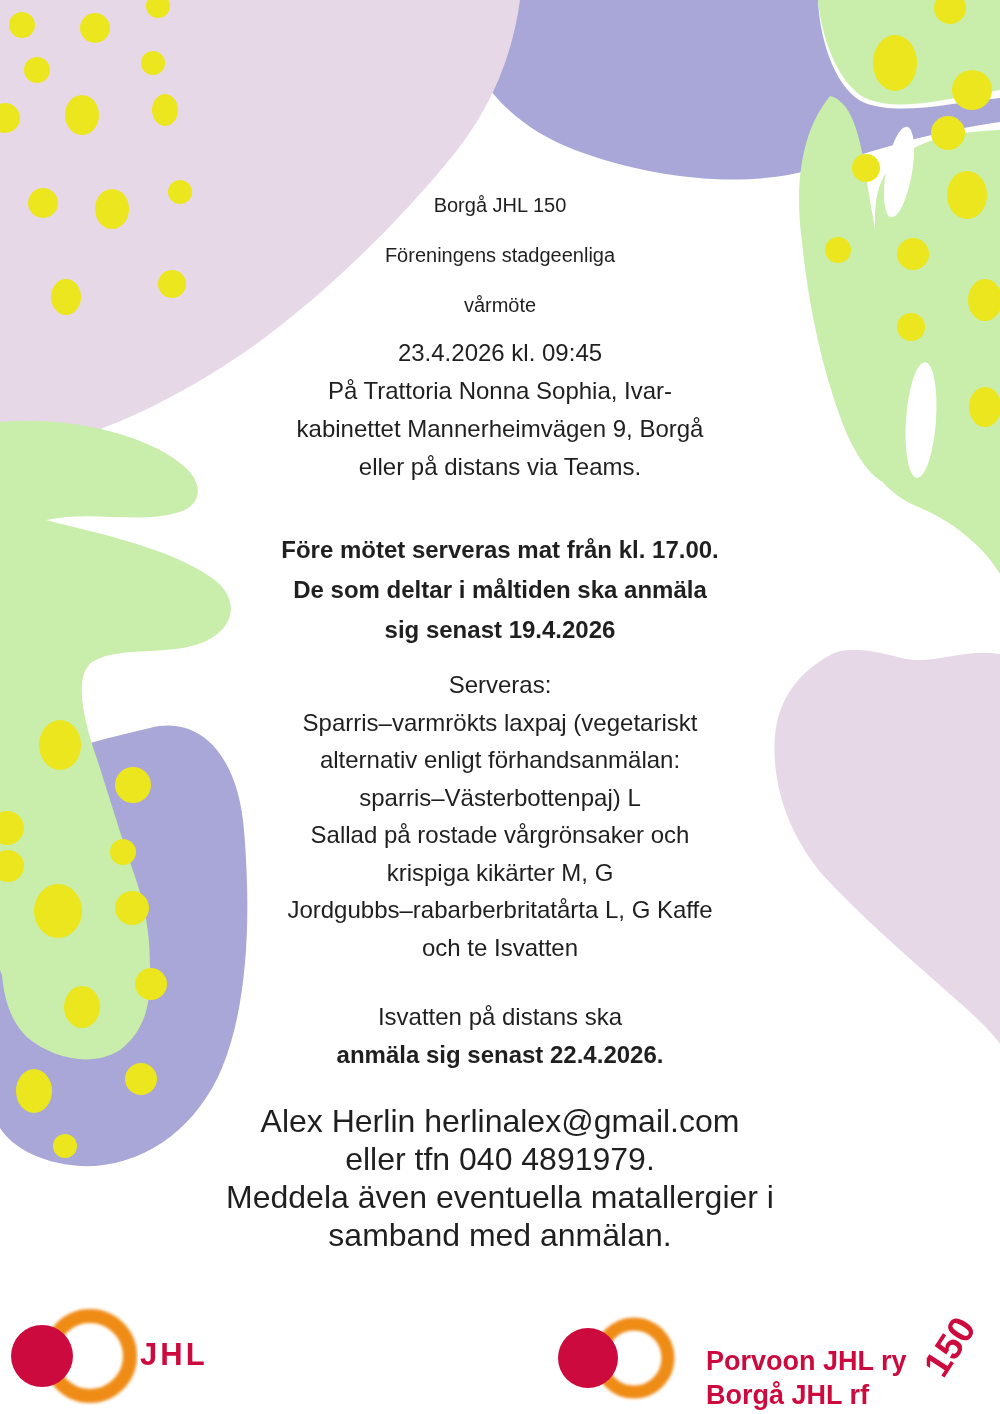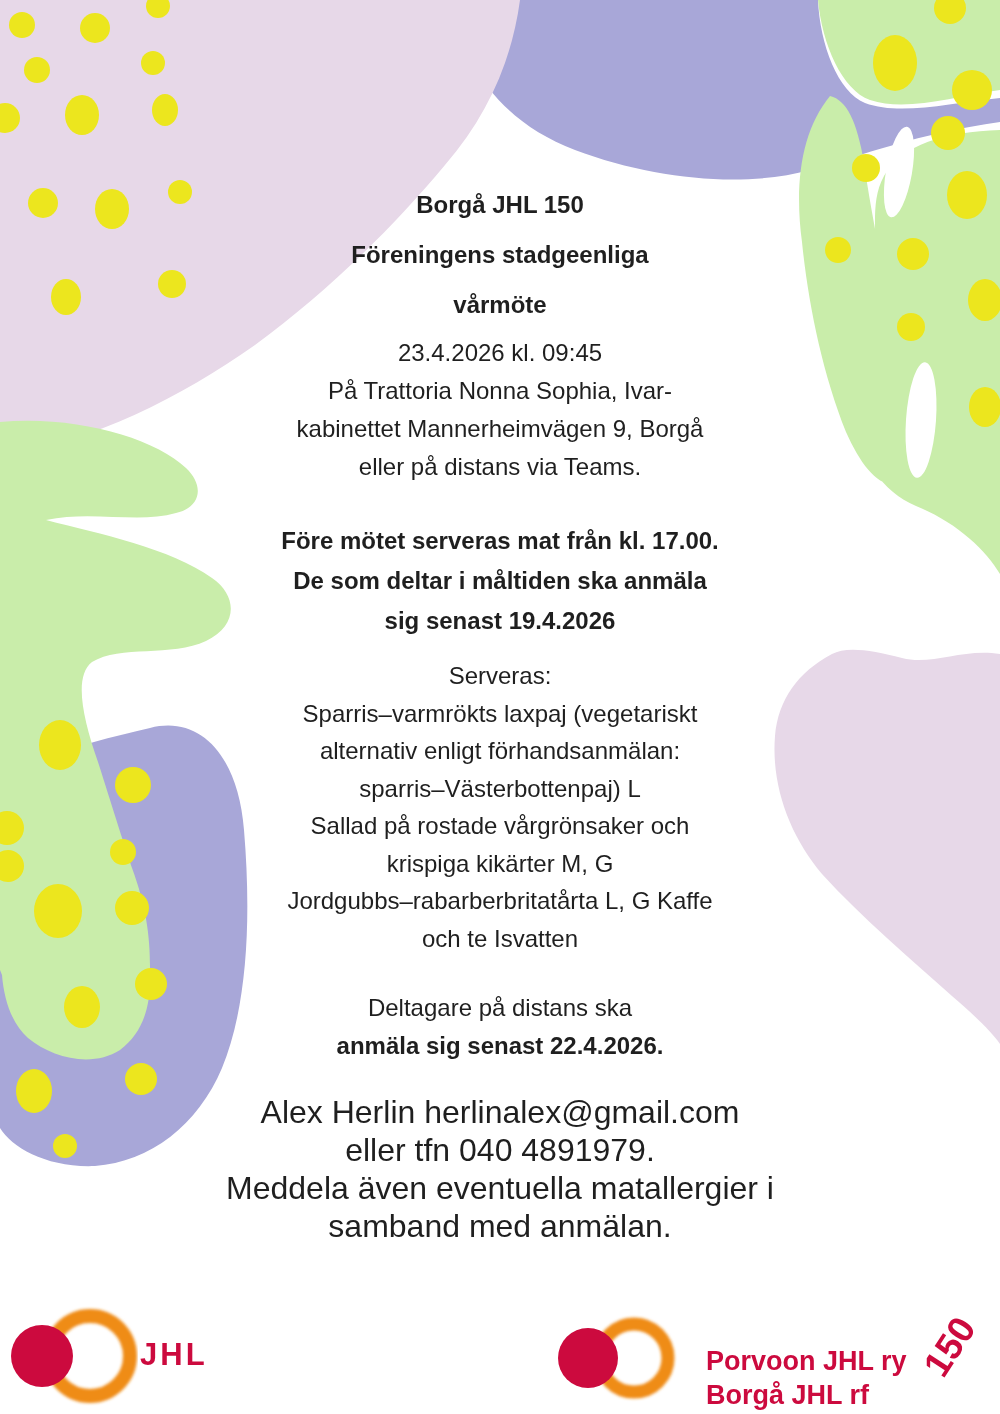--- a/index.html
+++ b/index.html
@@ -13,23 +13,23 @@
     background:var(--background);
     font-family:"Liberation Sans", sans-serif;
     color:var(--text);
   }
   .bg-svg{position:absolute;inset:0;width:1000px;height:1414px;}
   .content{
     position:absolute;left:180px;top:180px;width:640px;
     text-align:center;
   }
   .lines{white-space:pre-line;}
-  .title{font-size:24px;font-weight:bold;line-height:50px;}
+  .title{font-size:20px;font-weight:normal;line-height:50px;}
   .intro{font-size:24px;line-height:38px;margin-top:4px;}
-  .notice{font-size:24px;font-weight:bold;line-height:40px;margin-top:35px;}
+  .notice{font-size:24px;font-weight:bold;line-height:40px;margin-top:44px;}
   .menu{font-size:24px;line-height:37.5px;margin-top:16px;}
   .remote{font-size:24px;line-height:38px;margin-top:32px;}
   .remote-bold{font-size:24px;font-weight:bold;line-height:38px;}
   .contact{font-size:32px;line-height:38px;margin-top:28px;}
   .footer-left{
     position:absolute;left:8px;top:1296px;height:118px;
     display:flex;align-items:center;gap:2px;
   }
   .footer-left .brand-text{
     font-size:31px;font-weight:bold;letter-spacing:3px;color:var(--brand-red);
@@ -153,21 +153,21 @@
 De som deltar i måltiden ska anmäla
 sig senast 19.4.2026</p>
   <p class="menu lines">Serveras:
 Sparris–varmrökts laxpaj (vegetariskt
 alternativ enligt förhandsanmälan:
 sparris–Västerbottenpaj) L
 Sallad på rostade vårgrönsaker och
 krispiga kikärter M, G
 Jordgubbs–rabarberbritatårta L, G Kaffe
 och te Isvatten</p>
-  <p class="remote">Deltagare på distans ska</p>
+  <p class="remote">Isvatten på distans ska</p>
   <p class="remote-bold">anmäla sig senast 22.4.2026.</p>
   <p class="contact lines">Alex Herlin herlinalex@gmail.com
 eller tfn 040 4891979.
 Meddela även eventuella matallergier i
 samband med anmälan.</p>
 </main>
 
 <div class="footer-left">
   <svg width="130" height="118" viewBox="0 0 130 118" aria-hidden="true">
     <circle cx="82" cy="60" r="40" fill="none" stroke="var(--brand-orange)" stroke-width="14" filter="url(#softblur)"></circle>

